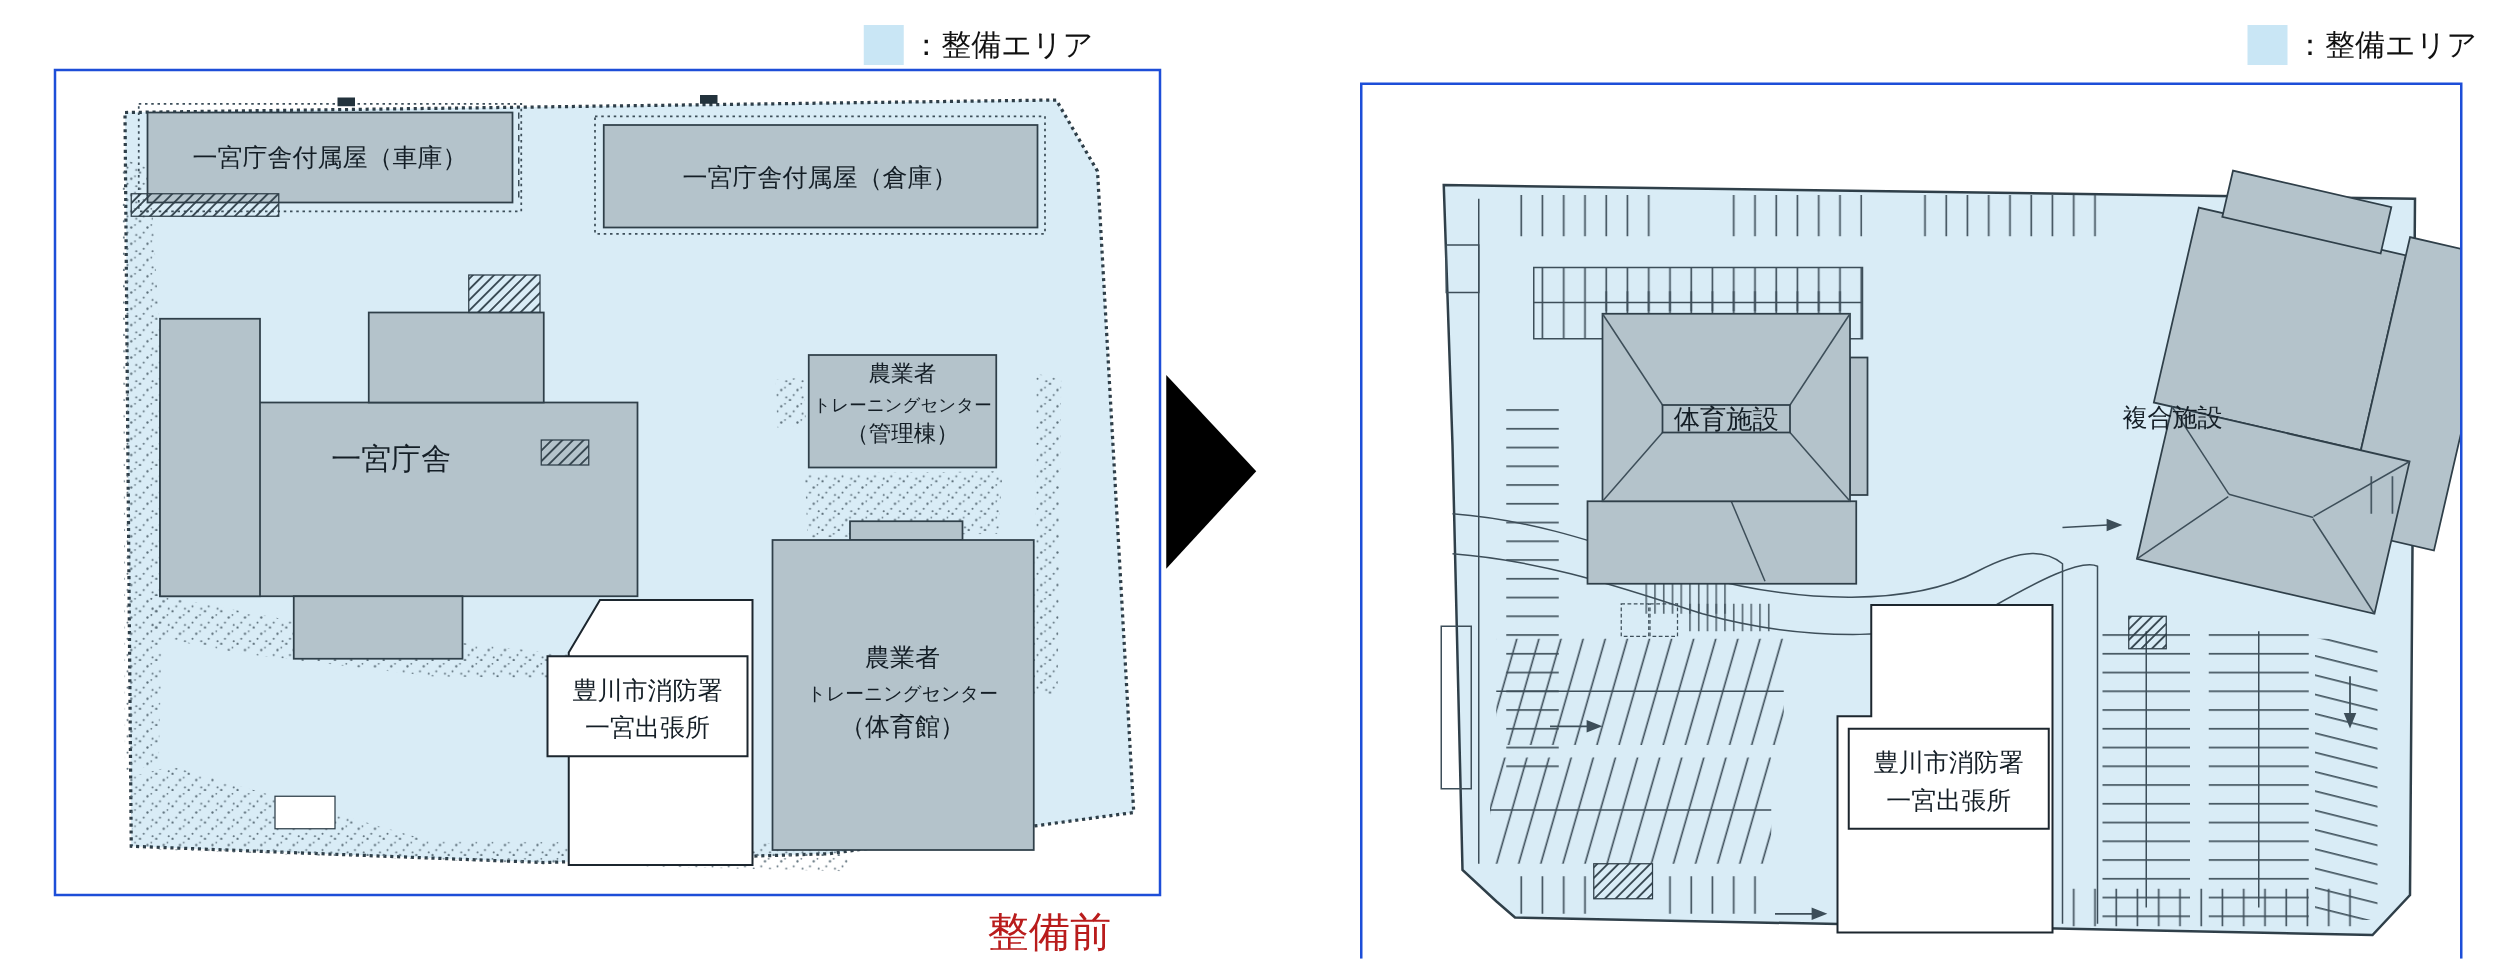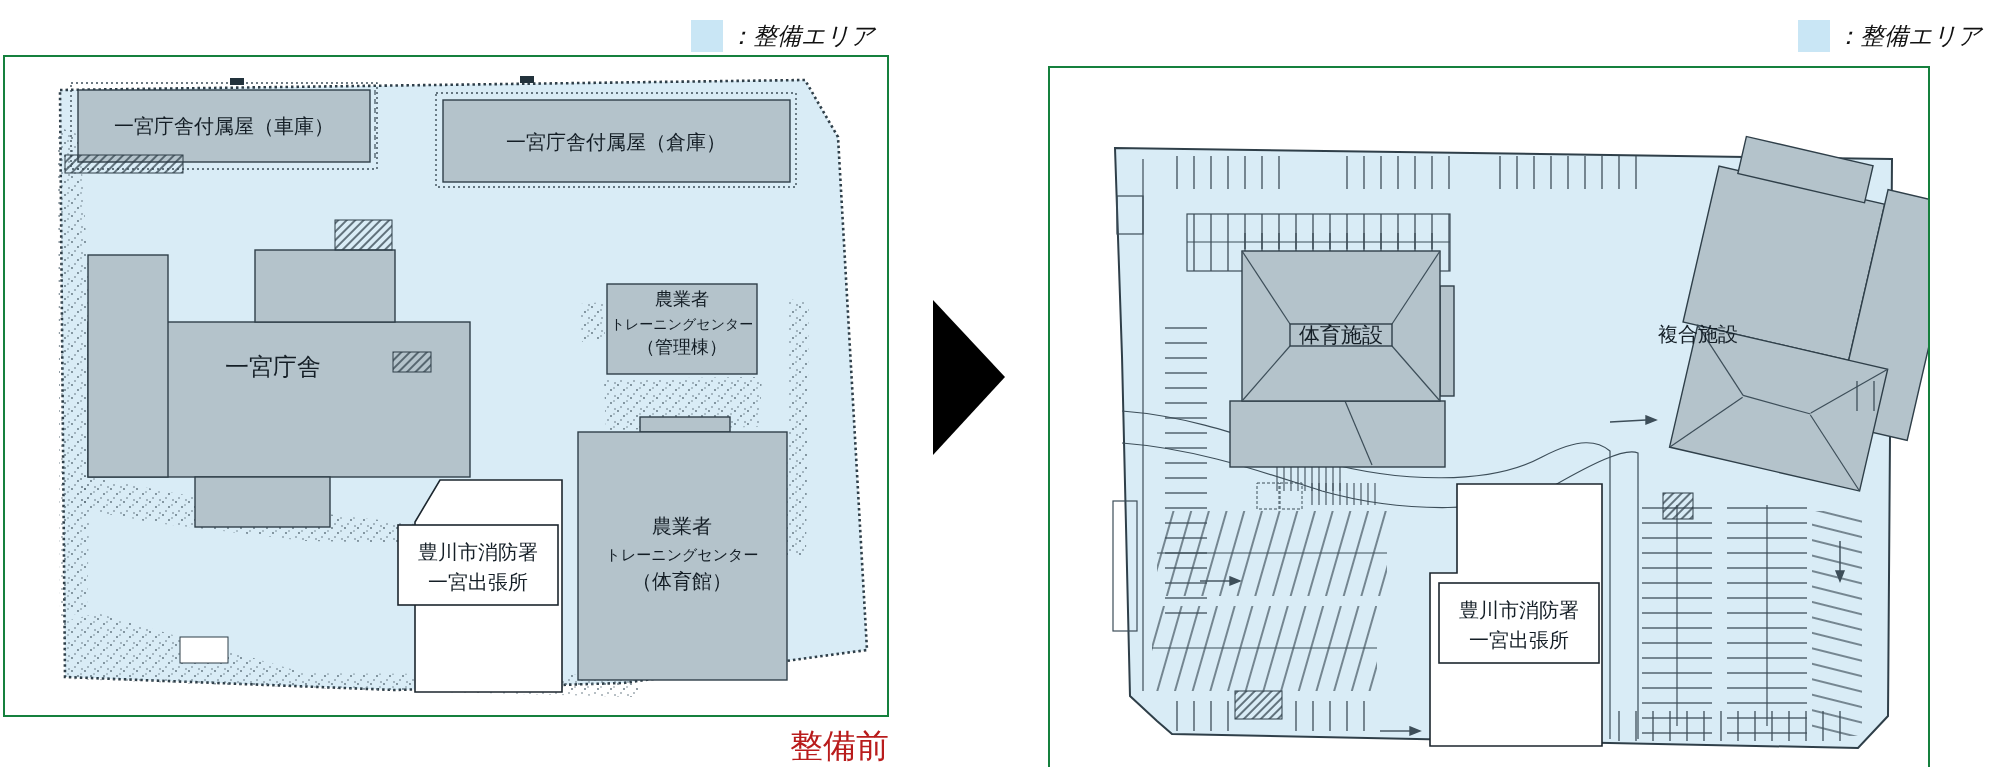--- a/index.html
+++ b/index.html
@@ -1,21 +1,21 @@
 <!DOCTYPE html>
 <html style="--area: #d9ecf6; --building: #b4c3cb; --outline: #2f3f49; --line: #3d4e59; --swatch: #c9e6f5;"><head>
 <meta charset="utf-8">
 <style>
   html,body{margin:0;padding:0;background:#fff;}
   .canvas{position:relative;width:2000px;height:767px;background:#fff;overflow:hidden;
           font-family:"Liberation Sans",sans-serif;}
-  .legend{position:absolute;top:16px;display:flex;align-items:center;gap:6px;height:40px;font-style:italic;}
+  .legend{position:absolute;top:16px;display:flex;align-items:center;gap:6px;height:40px;}
   .legend .swatch{display:inline-block;width:32px;height:32px;background:var(--swatch,#c9e6f5);}
   .legend .legend-text{font-size:24px;color:#111;white-space:nowrap;}
-  .panel{position:absolute;border:2px solid #15803d;background:#fff;box-sizing:border-box;}
+  .panel{position:absolute;border:2px solid #1d4ed8;background:#fff;box-sizing:border-box;margin-left:40px;}
   .panel svg{display:block;width:100%;height:100%;}
   .caption{position:absolute;text-align:right;font-size:33px;color:#b91c1c;}
   .arrow-tri{position:absolute;width:0;height:0;
              border-top:77px solid transparent;border-bottom:78px solid transparent;
              border-left:72px solid #000;}
   .site{fill:var(--area,#d9ecf6);stroke:var(--outline,#2f3f49);}
   .bld{fill:var(--building,#b4c3cb);stroke:var(--outline,#2f3f49);stroke-width:1.4;}
   .white-bld{fill:#ffffff;stroke:#1c262e;stroke-width:1.6;}
   .ln{stroke:var(--line,#3d4e59);stroke-width:1.2;fill:none;}
   .fence{fill:none;stroke:var(--line,#3d4e59);stroke-width:1.4;stroke-dasharray:2 3;}

